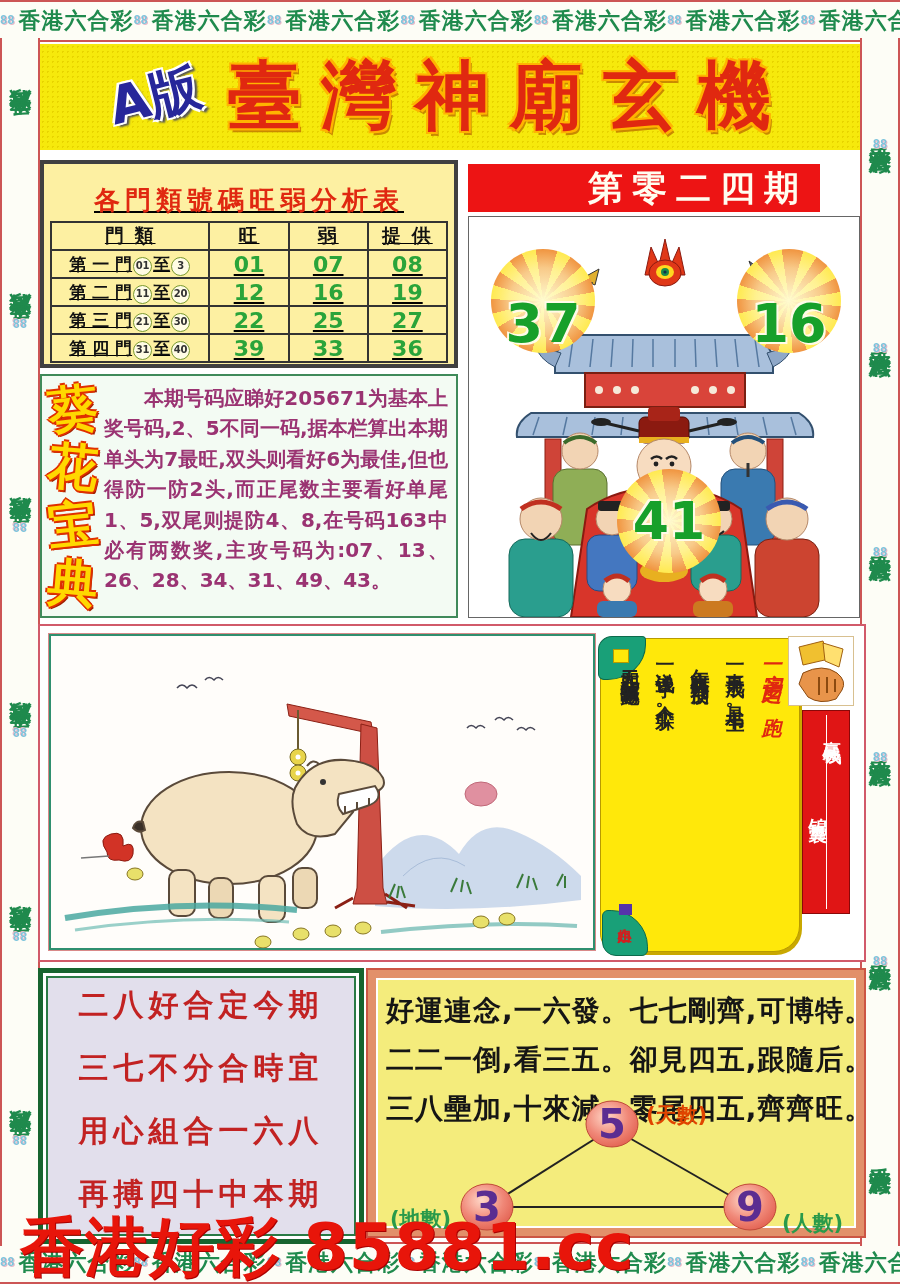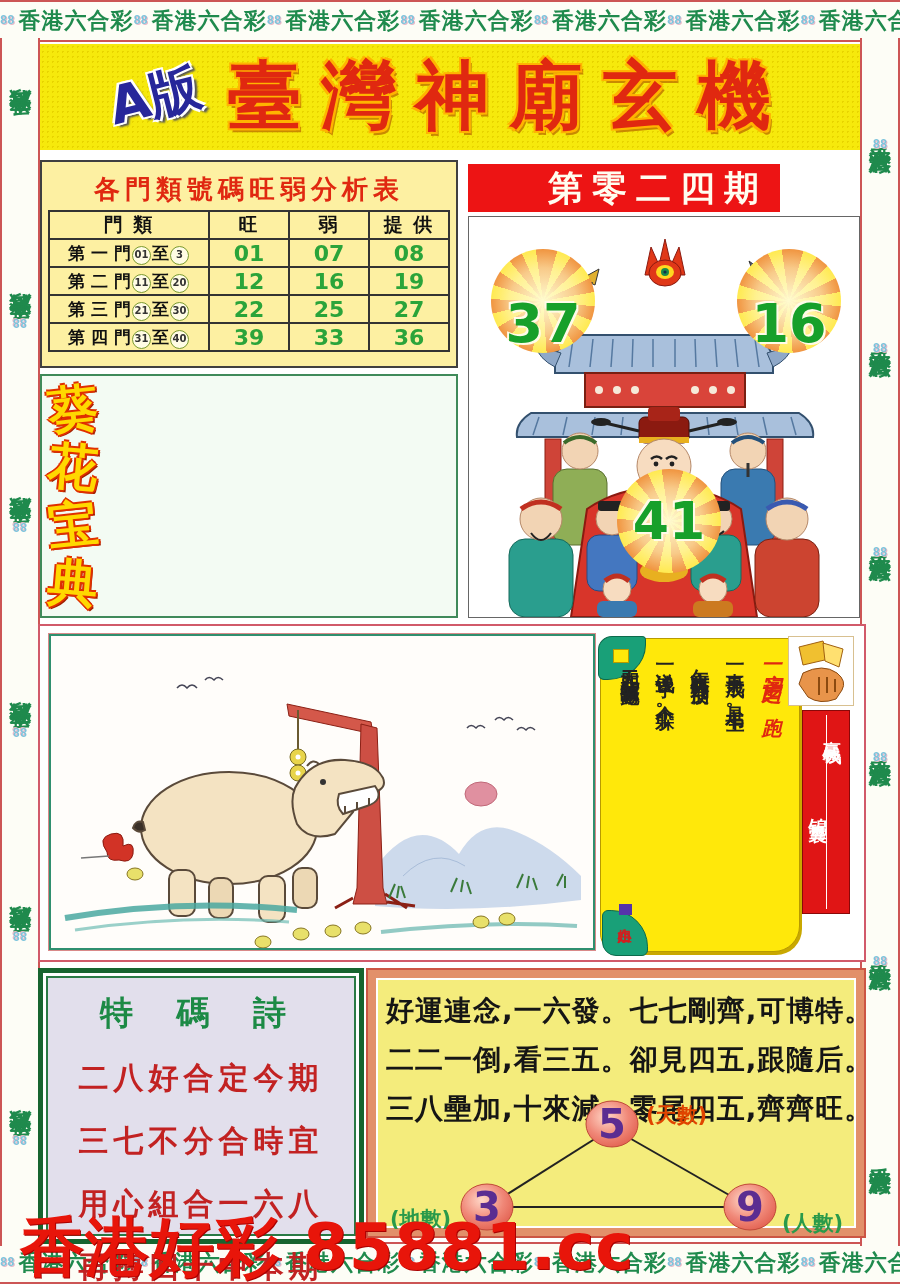--- a/index.html
+++ b/index.html
@@ -28,21 +28,21 @@
           background-size:5px 5px;
           display:flex;align-items:center;justify-content:center;}
   .badge{font-size:52px;font-weight:800;color:#27279a;transform:rotate(-14deg);
          text-shadow:-2px -2px 0 #fff,2px -2px 0 #fff,-2px 2px 0 #fff,2px 2px 0 #fff,4px 4px 2px #555;
          margin-right:26px;}
   .main-title{font-size:74px;font-weight:800;color:#e02810;letter-spacing:20px;white-space:nowrap;
          text-shadow:-2px -2px 0 #ffb400,2px -2px 0 #ffb400,-2px 2px 0 #ffb400,2px 2px 0 #ffb400,3px 4px 0 #c98a00;}
 
   
   .tbox{left:40px;top:160px;width:418px;height:208px;background:#fdf0a2;
-        border:2px solid #404040;box-sizing:border-box;padding:8px 6px;}
+        border:4px solid #404040;box-sizing:border-box;padding:17px 6px;text-decoration:underline;}
   .tbox h2{margin:2px 0 3px;text-align:center;color:#e02810;font-size:26px;letter-spacing:5px;font-weight:800;}
   table.an{width:100%;border-collapse:collapse;border:2px solid #333;}
   table.an th,table.an td{border:2px solid #333;text-align:center;padding:0;height:26px;}
   table.an th{font-size:19px;color:#111;letter-spacing:2px;}
   td.gate{font-size:17px;font-weight:bold;color:#111;white-space:nowrap;}
   td.num{font-size:22px;font-weight:bold;color:#2aa43a;}
   .circ{display:inline-block;width:17px;height:17px;line-height:16px;border:1px solid #7a9a30;
         border-radius:50%;font-size:10px;font-weight:bold;color:#333;text-align:center;
         background:#fffce4;vertical-align:1px;margin:0 1px;}
 
@@ -51,21 +51,21 @@
         border:2px solid #3f8a5a;box-sizing:border-box;display:flex;}
   .ktitle{width:62px;padding-top:4px;text-align:center;}
   .ktitle div{font-size:50px;font-weight:800;color:#ffd800;line-height:58px;
         text-shadow:-2px 0 #e03000,2px 0 #e03000,0 -2px #e03000,0 2px #e03000,2px 2px #a02000;}
   .ktitle div:nth-child(odd){transform:rotate(-6deg);}
   .ktitle div:nth-child(even){transform:rotate(5deg);}
   .ktext{flex:1;padding:7px 8px 4px 0;font-size:20px;line-height:1.52;color:#9a3372;
         font-weight:bold;text-indent:2em;text-align:justify;}
 
   
-  .period{left:468px;top:164px;width:312px;height:48px;background:#ed1414;
+  .period{left:468px;top:164px;width:352px;height:48px;background:#ed1414;
           color:#fffdf0;font-size:35px;font-weight:800;letter-spacing:9px;
           text-align:right;line-height:48px;box-sizing:border-box;padding-right:12px;}
   .deity{left:468px;top:216px;width:392px;height:402px;border:1px solid #666;
          box-sizing:border-box;background:#fff;overflow:hidden;}
   .burst{position:absolute;border-radius:50%;display:flex;align-items:center;justify-content:center;
          background:radial-gradient(circle,#fffbd0 0%,rgba(255,248,200,.55) 45%,rgba(255,255,255,0) 72%),
                     repeating-conic-gradient(#f0923c 0deg 16deg,#ffe94d 16deg 32deg);}
   .burst span{font-weight:800;color:#17a02a;text-shadow:2px 2px 0 #fffbe8,-2px -2px 0 #fffbe8;}
   .b37{left:22px;top:32px;width:104px;height:104px;}
   .b16{right:18px;top:32px;width:104px;height:104px;}
@@ -278,20 +278,21 @@
     </table>
 </div>
 
 <div class="abs kbox">
   <div class="ktitle">
     <div>葵</div>
     <div>花</div>
     <div>宝</div>
     <div>典</div>
   </div>
+  <div class="ktext">本期号码应睇好205671为基本上奖号码,2、5不同一码,据本栏算出本期单头为7最旺,双头则看好6为最佳,但也得防一防2头,而正尾数主要看好单尾1、5,双尾则提防4、8,在号码163中必有两数奖,主攻号码为:07、13、26、28、34、31、49、43。</div>
 </div>
 
 <div class="abs period">第零二四期</div>
 
 <div class="abs deity">
   <svg width="390" height="400" viewBox="0 0 390 400">
     <rect x="0" y="0" width="390" height="400" fill="#ffffff"></rect>
 
     <g stroke="#333" stroke-width="1">
       <path d="M112 62 l-16 -12 l6 16 z" fill="#e8c94a"></path>
@@ -510,21 +511,20 @@
       <path d="M30 40 l0 18 M38 40 l0 16 M46 42 l0 13" stroke="#8b4a10" stroke-width="2" fill="none"></path>
     </svg>
   </div>
   <div class="pouch">
     <span class="p1">赢钱</span>
     <span class="p2">锦囊</span>
   </div>
 </div>
 
 <div class="abs poem">
-  <h3>特 碼 詩</h3>
   <div class="pl">二八好合定今期</div>
   <div class="pl">三七不分合時宜</div>
   <div class="pl">用心組合一六八</div>
   <div class="pl">再搏四十中本期</div>
 </div>
 
 <div class="abs luck">
   <div class="lines">
     <div class="ll">好運連念,一六發。七七剛齊,可博特。</div>
     <div class="ll">二二一倒,看三五。卻見四五,跟隨后。</div>

